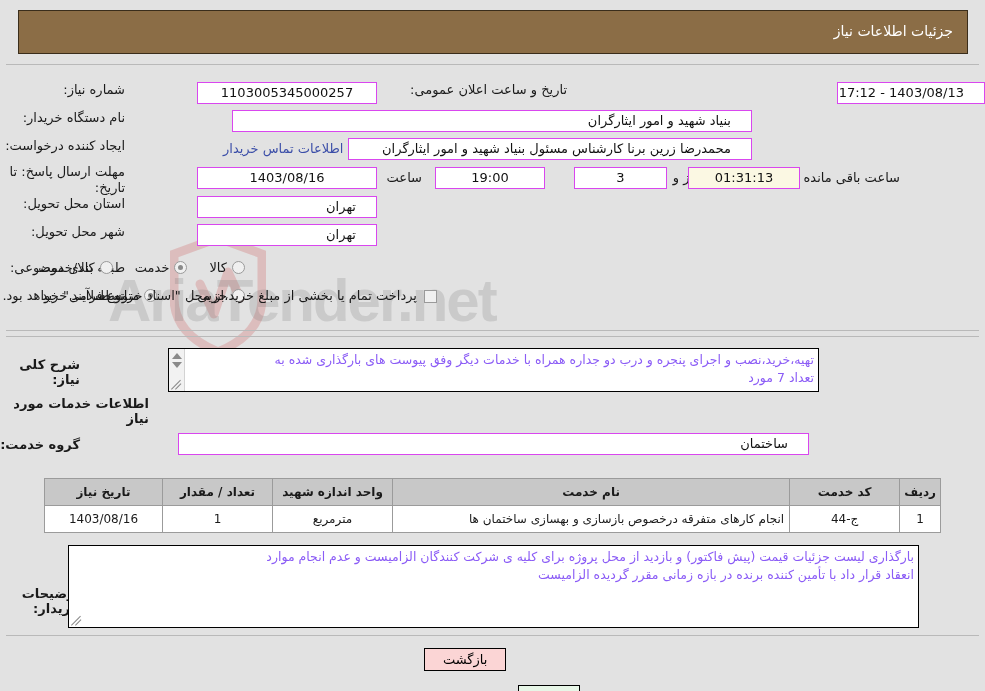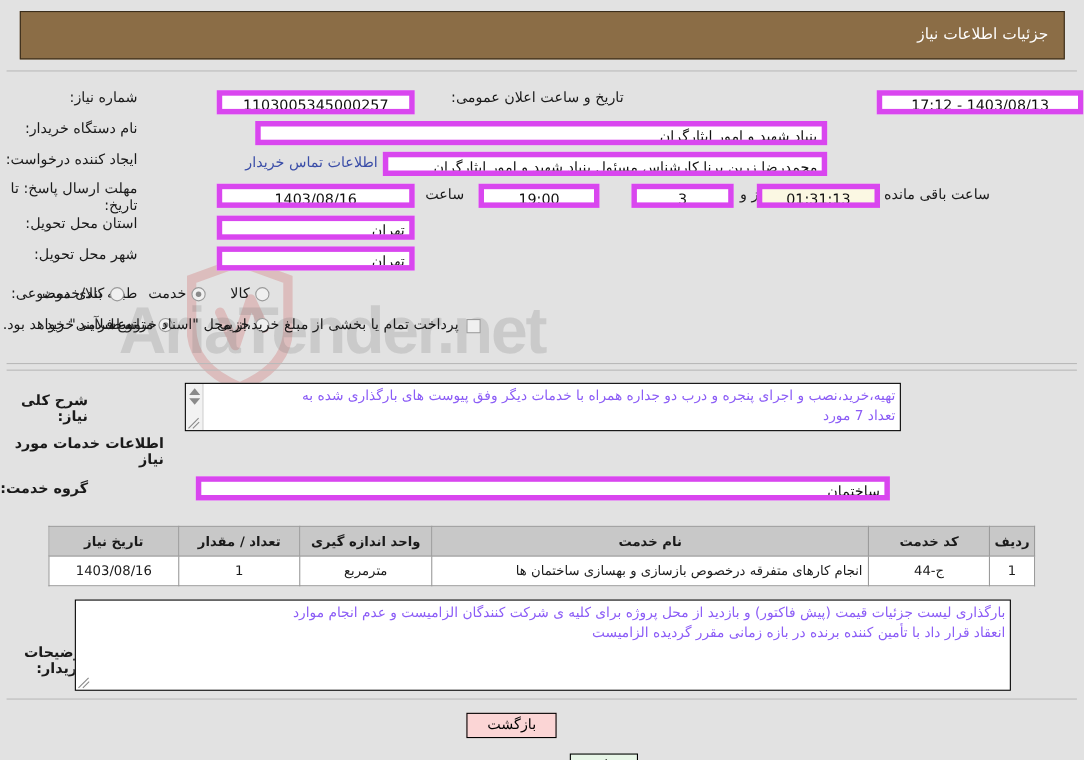--- a/index.html
+++ b/index.html
@@ -76,26 +76,26 @@
   }
   .lbl {
     font-size: 13px;
     color: #1a1a1a;
     white-space: nowrap;
     line-height: 16px;
   }
 
   .fld {
     background: #ffffff;
-    border: 5px solid #d946ef;
+    border: 1px solid #d946ef;
     font-size: 13px;
     color: #111;
     height: 22px;
     line-height: 20px;
-    padding: 0 4px;
+    padding: 0 20px;
     text-align: center;
     font-family: "DejaVu Sans", sans-serif;
     overflow: hidden;
     white-space: nowrap;
   }
   .fld.rt { text-align: right; }
   .fld.cream { background: #fbf8e3; }
 
   .linkish {
     color: #3b4ea8;
@@ -243,21 +243,21 @@
 
 <div class="row" style="right:860px; top:82px;">
   <div class="lbl">شماره نیاز:</div>
 </div>
 <div class="fld" style="position:absolute; right:608px; top:82px; width:180px; z-index:4;">1103005345000257</div>
 
 <div class="row" style="right:418px; top:82px;align-items:center;">
   <div class="lbl">تاریخ و ساعت اعلان عمومی:</div>
 </div>
 
-<div class="fld" style="position:absolute; right:0px; left:101px; top:82px; width:188px; z-index:4;">1403/08/13 - 17:12</div>
+<div class="fld" style="position:absolute; right:0px; left:101px; top:82px; width:148px; z-index:4;">1403/08/13 - 17:12</div>
 
 <div class="row" style="right:860px; top:110px;">
   <div class="lbl">نام دستگاه خریدار:</div>
 </div>
 <div class="fld rt" style="position:absolute; right:233px; left:232px; top:110px; z-index:4;">بنیاد شهید و امور ایثارگران</div>
 
 <div class="row" style="right:860px; top:138px;">
   <div class="lbl">ایجاد کننده درخواست:</div>
 </div>
 <div class="fld rt" style="position:absolute; right:233px; left:348px; top:138px; z-index:4;">محمدرضا زرین برنا کارشناس مسئول  بنیاد شهید و امور ایثارگران</div>
@@ -343,21 +343,21 @@
 
 <div class="sect-head" style="right:905px; top:437px;">گروه خدمت:</div>
 <div class="fld rt" style="position:absolute; right:176px; left:178px; top:433px; z-index:4;">ساختمان</div>
 
 <table class="grid" style="right:44px; left:44px; top:478px; width:897px;">
   <thead>
     <tr>
       <th style="width:30px">ردیف</th>
       <th style="width:110px">کد خدمت</th>
       <th>نام خدمت</th>
-      <th style="width:120px">واحد اندازه گیری</th>
+      <th style="width:120px">واحد اندازه شهید</th>
       <th style="width:110px">تعداد / مقدار</th>
       <th style="width:118px">تاریخ نیاز</th>
     </tr>
   </thead>
   <tbody>
     <tr>
       <td>1</td>
       <td>ج-44</td>
       <td class="rt">انجام کارهای متفرقه درخصوص بازسازی و بهسازی ساختمان ها</td>
       <td>مترمربع</td>

